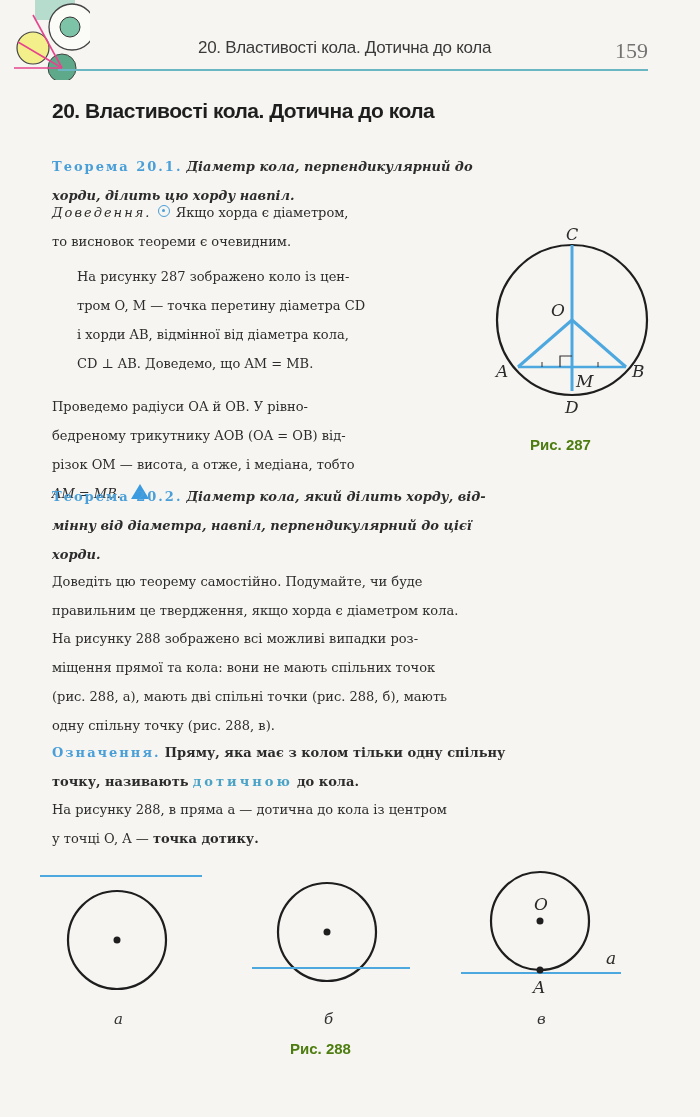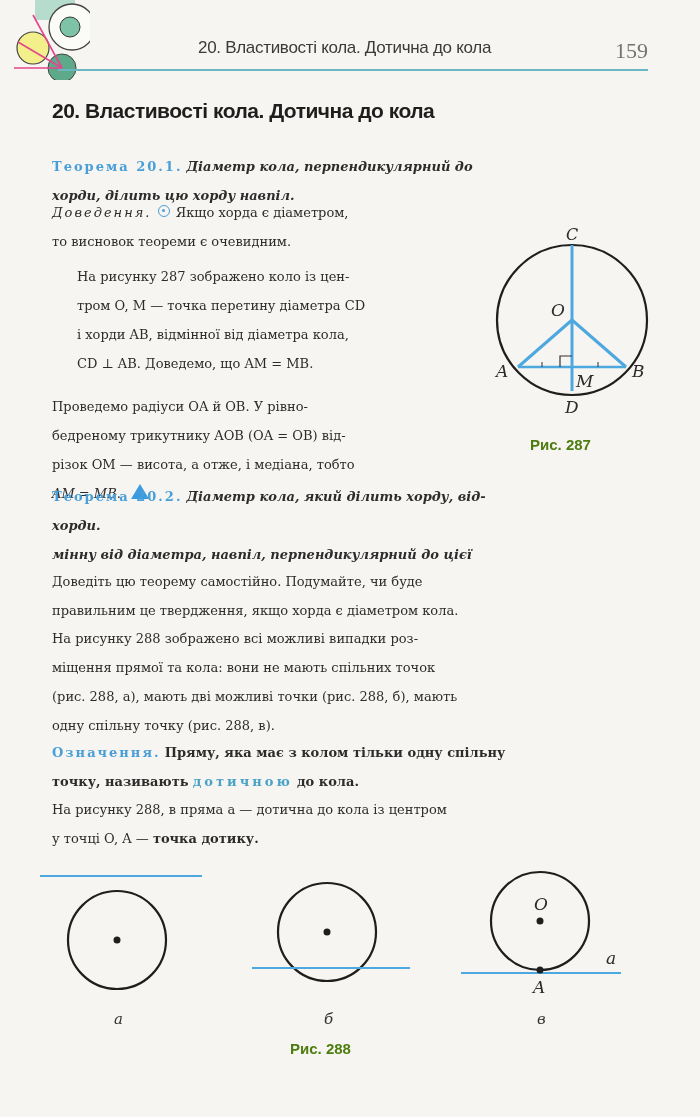--- a/index.html
+++ b/index.html
@@ -131,33 +131,33 @@
     <text x="96" y="172" font-size="17" fill="#2b2b2b">M</text>
     <text x="85" y="198" font-size="17" fill="#2b2b2b">D</text>
   </svg>
   <div class="fig-caption" style="left:530px; top:436px;">Рис. 287</div>
 
   <div class="para" style="left:52px; top:482px; width:598px;">
     <div style="text-align:justify;">
       <span class="blue">Теорема 20.2.</span>
       <span class="thm">Діаметр кола, який ділить хорду, від-</span>
     </div>
+    <div><span class="thm">мінну від діаметра, навпіл, перпендикулярний до цієї</span></div>
     <div><span class="thm">хорди.</span></div>
-    <div><span class="thm">мінну від діаметра, навпіл, перпендикулярний до цієї</span></div>
   </div>
 
   <div class="para" style="left:52px; top:567px; width:598px; text-align:left;">
     <div>Доведіть цю теорему самостійно. Подумайте, чи буде</div>
     <div>правильним це твердження, якщо хорда є діаметром кола.</div>
   </div>
 
   <div class="para" style="left:52px; top:624px; width:598px; text-align:left;">
     <div>На рисунку 288 зображено всі можливі випадки роз-</div>
     <div>міщення прямої та кола: вони не мають спільних точок</div>
-    <div>(рис. 288, а), мають дві можливі точки (рис. 288, б), мають</div>
+    <div>(рис. 288, а), мають дві спільні точки (рис. 288, б), мають</div>
     <div>одну спільну точку (рис. 288, в).</div>
   </div>
 
   <div class="para" style="left:52px; top:738px; width:598px; text-align:left;">
     <div>
       <span class="blue">Означення.</span>
       <span class="bold">Пряму, яка має з колом тільки одну спільну</span>
     </div>
     <div>
       <span class="bold">точку, називають</span>

